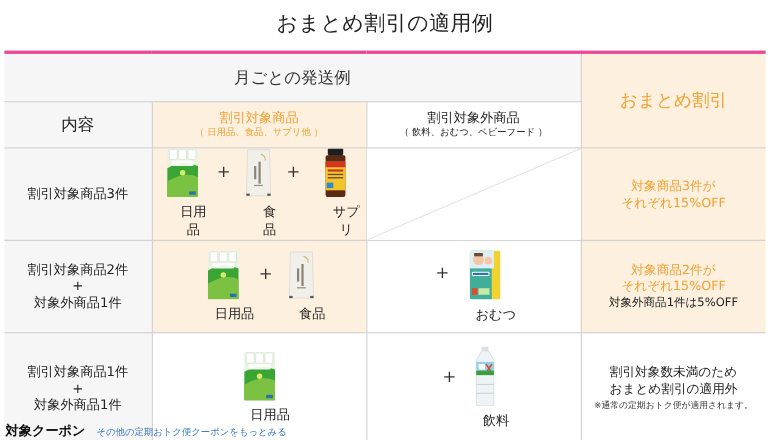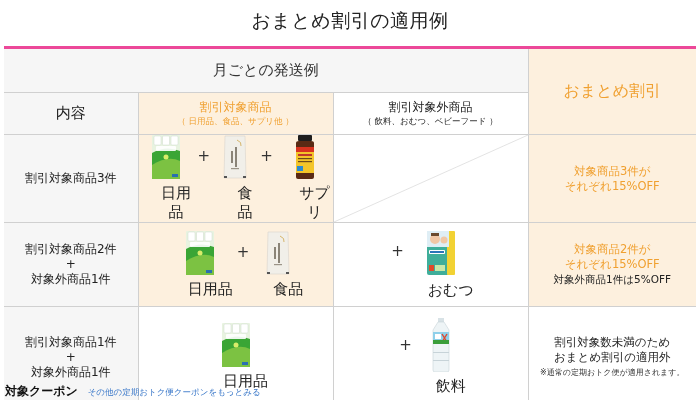--- a/index.html
+++ b/index.html
@@ -19,21 +19,21 @@
   .h-month { height: 43px; font-size: 15px; color: #333; }
   .h-matome { font-size: 16px; }
   .h-row2 { height: 42px; }
   .h-naiyou { font-size: 15px; color: #222; }
   .h-cat { font-size: 12px; line-height: 15px; }
   .h-cat small { display: block; font-size: 8.5px; line-height: 12px; text-align: center; }
   .rowlabel { font-size: 12px; line-height: 15px; color: #222; }
   .r1 { height: 84px; } .r2 { height: 84px; } .r3 { height: 101px; }
   .prods { display: inline-flex; align-items: flex-start; justify-content: center; }
   .prod { display: inline-flex; flex-direction: column; align-items: center; }
-  .prod .lbl { font-size: 15px; color: #222; margin-top: 5px; padding-left: 20px; }
+  .prod .lbl { font-size: 12px; color: #222; margin-top: 5px; padding-left: 20px; }
   .plus { font-size: 15px; color: #333; margin: 14px 4px 0; line-height: 15px; }
   .result { font-size: 11.5px; line-height: 15px; }
   .result .note-dark { color: #222; font-size: 10.5px; }
   .result .tiny { font-size: 8px; color: #333; }
   .diag { position: relative; }
   .diag svg { position: absolute; left: 0; top: 0; width: 100%; height: 100%; }
   .footer { position: absolute; left: 5px; top: 383px; font-size: 12px; white-space: nowrap; text-align: center; }
   .footer b { font-weight: bold; color: #111; }
   .footer a { color: #3a78c9; font-size: 8.5px; margin-left: 6px; text-decoration: none; }
 </style>

